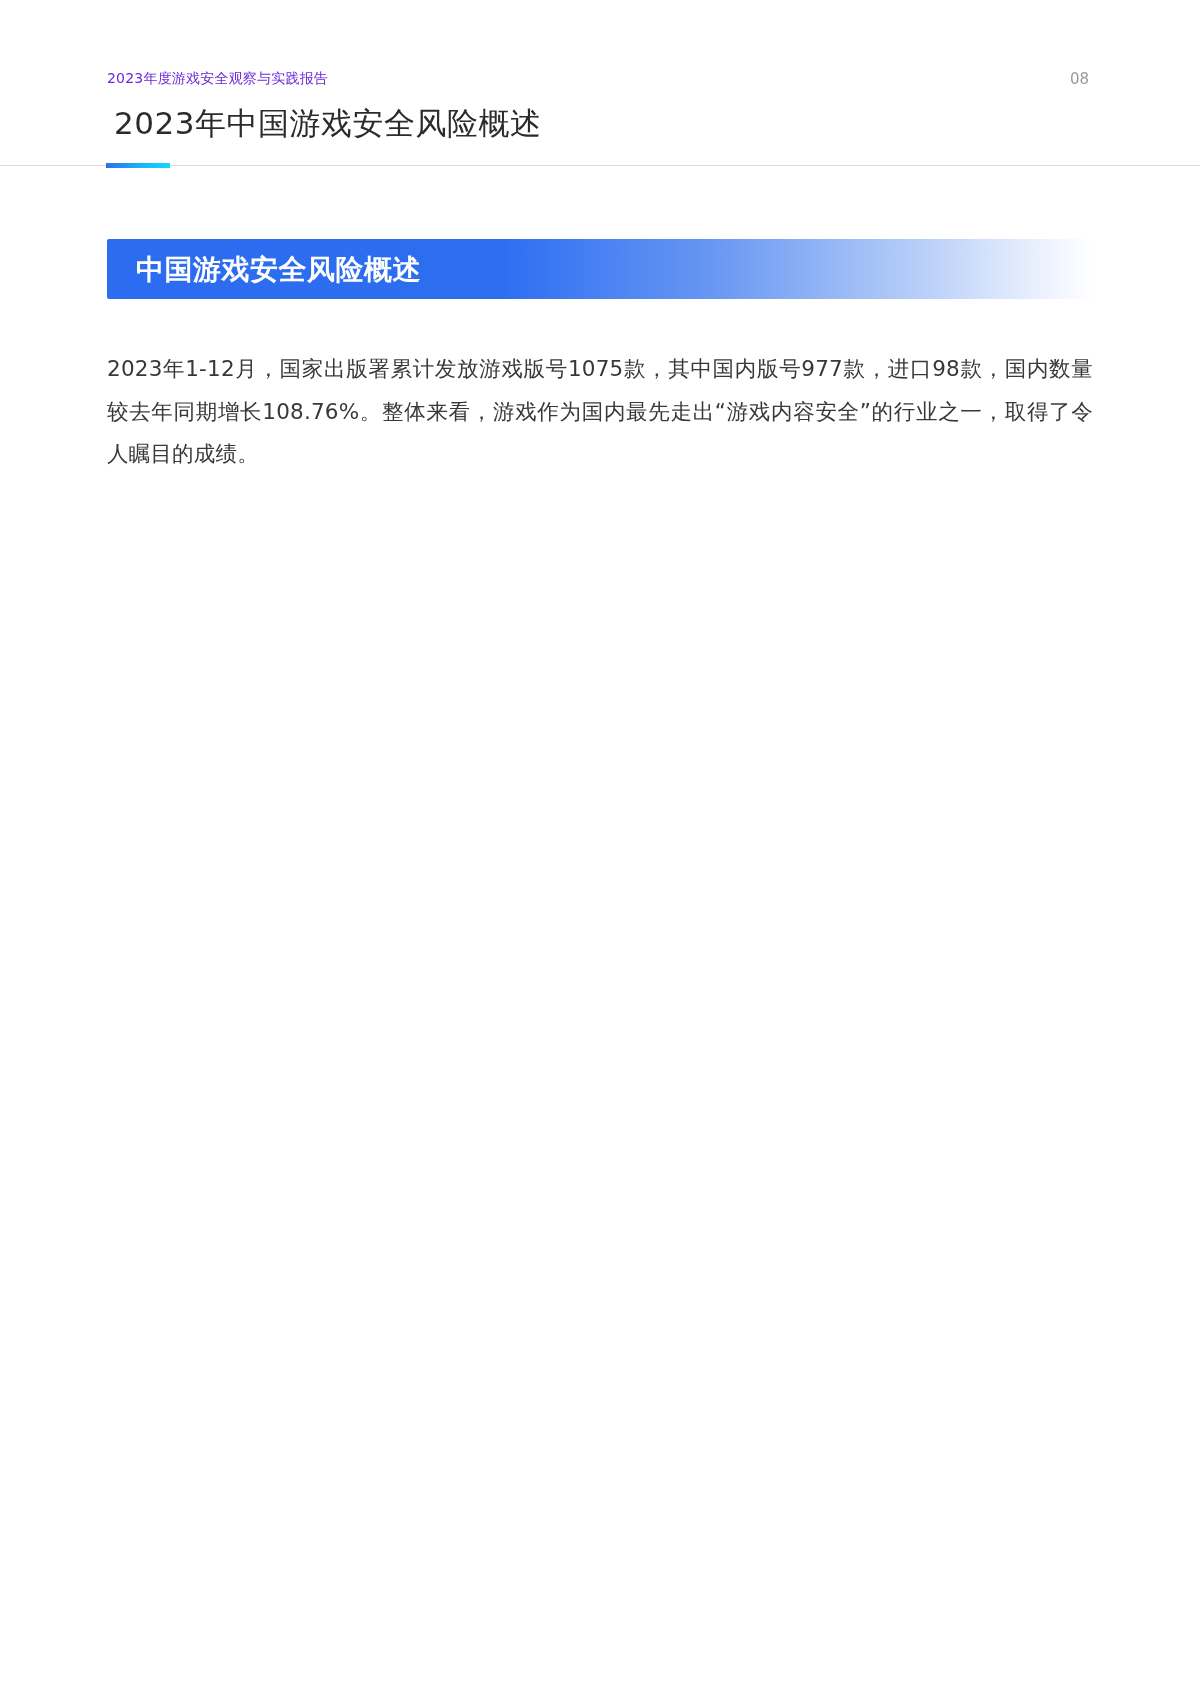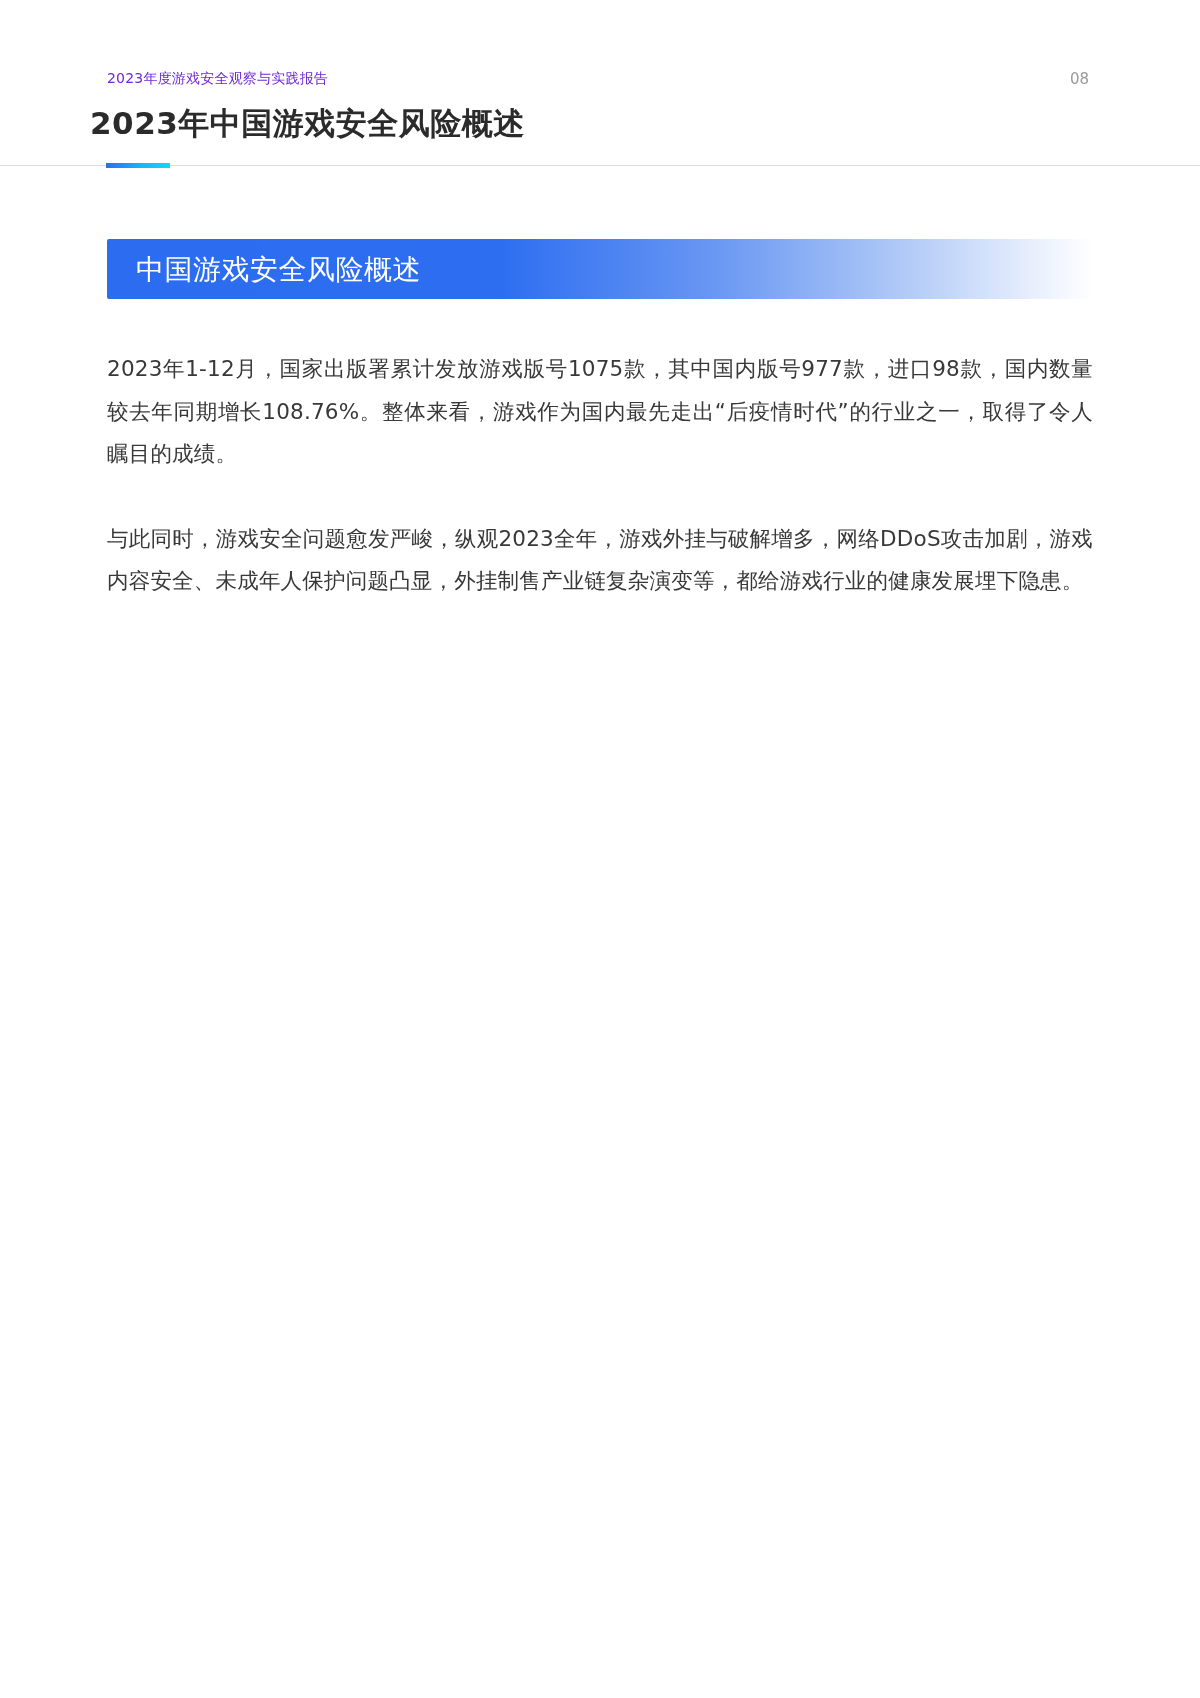--- a/index.html
+++ b/index.html
@@ -32,24 +32,24 @@
   }
   .page-number {
     position: absolute;
     right: 111px;
     top: 70px;
     font-size: 15px;
     color: #9a9a9a;
   }
   .page-title {
     position: absolute;
-    left: 90px;
+    left: 114px;
     top: 103px;
     font-size: 31px;
-    font-weight: bold;
+    font-weight: normal;
     color: #2b2b2b;
     letter-spacing: 0.5px;
     white-space: nowrap;
   }
   .header-rule {
     position: absolute;
     left: 0;
     top: 165px;
     width: 1200px;
     height: 1px;
@@ -76,21 +76,21 @@
       #b5cdf8 82%,
       #e8effd 94%,
       #ffffff 100%);
     border-radius: 2px;
   }
   .section-title {
     position: absolute;
     left: 29px;
     top: 12px;
     font-size: 28px;
-    font-weight: normal;
+    font-weight: bold;
     color: #ffffff;
     letter-spacing: 0.5px;
     white-space: nowrap;
   }
   .content {
     position: absolute;
     left: 107px;
     top: 348px;
     width: 986px;
   }
@@ -112,15 +112,14 @@
   <div class="page-title">2023年中国游戏安全风险概述</div>
   <div class="header-rule"></div>
   <div class="header-accent"></div>
 </div>
 
 <div class="section-banner">
   <div class="section-title">中国游戏安全风险概述</div>
 </div>
 
 <div class="content">
-  <p class="para">2023年1-12月，国家出版署累计发放游戏版号1075款，其中国内版号977款，进口98款，国内数量较去年同期增长108.76%。整体来看，游戏作为国内最先走出“后疫情时代”的行业之一，取得了令人瞩目的成绩。</p>
-  <p class="para">与此同时，游戏安全问题愈发严峻，纵观2023全年，游戏外挂与破解增多，网络DDoS攻击加剧，游戏内容安全、未成年人保护问题凸显，外挂制售产业链复杂演变等，都给游戏行业的健康发展埋下隐患。</p>
+  <p class="para">2023年1-12月，国家出版署累计发放游戏版号1075款，其中国内版号977款，进口98款，国内数量较去年同期增长108.76%。整体来看，游戏作为国内最先走出“游戏内容安全”的行业之一，取得了令人瞩目的成绩。</p>
 </div>
 
 </body></html>

